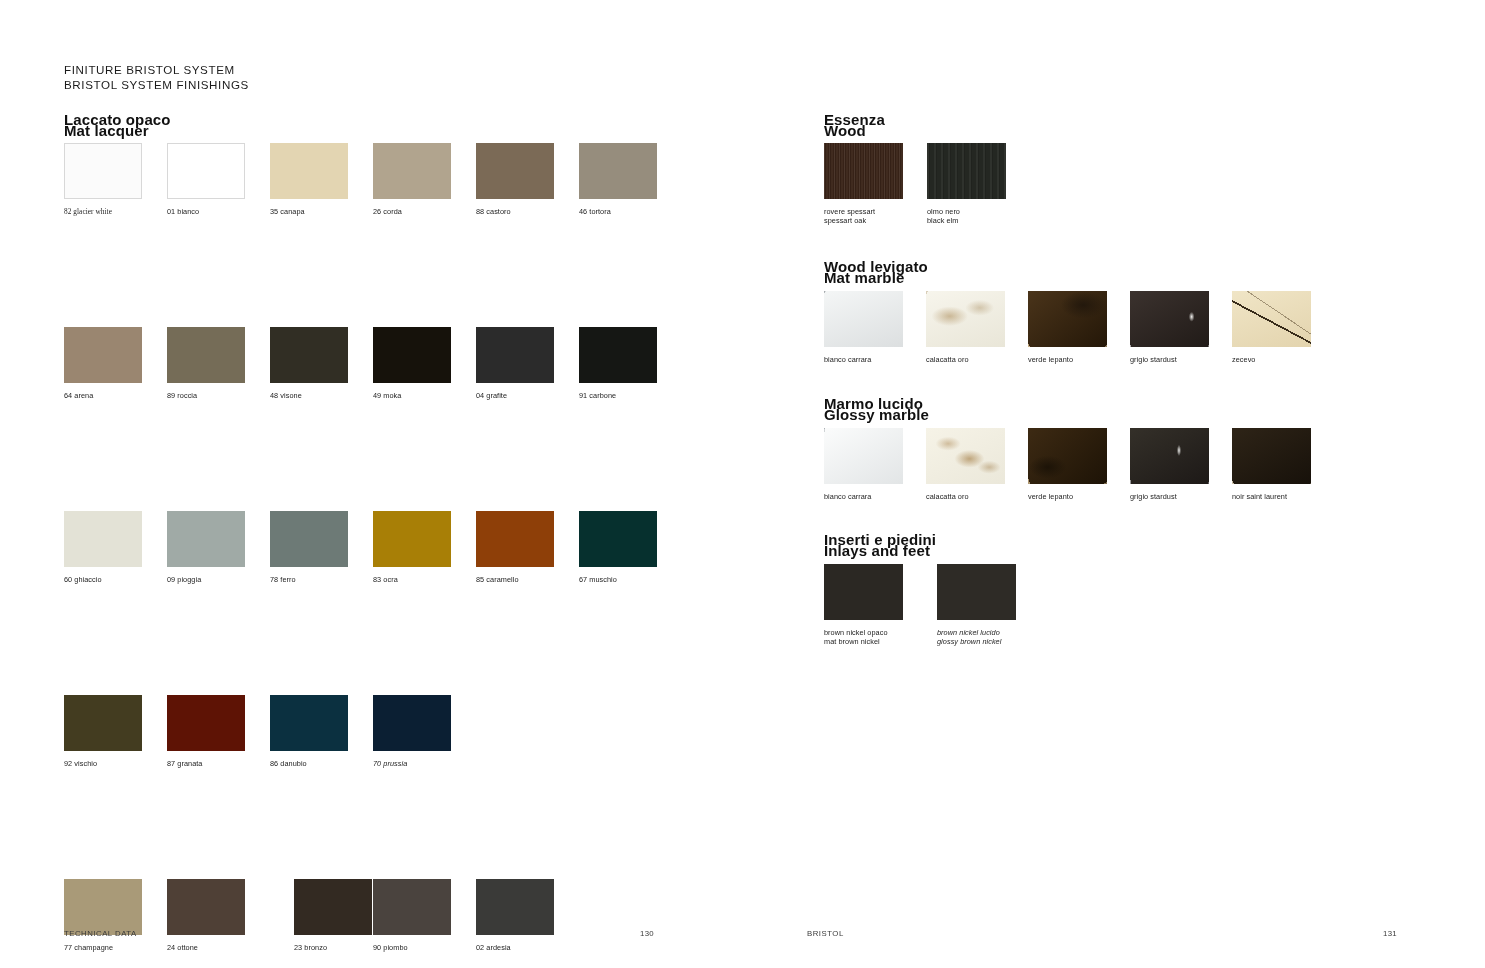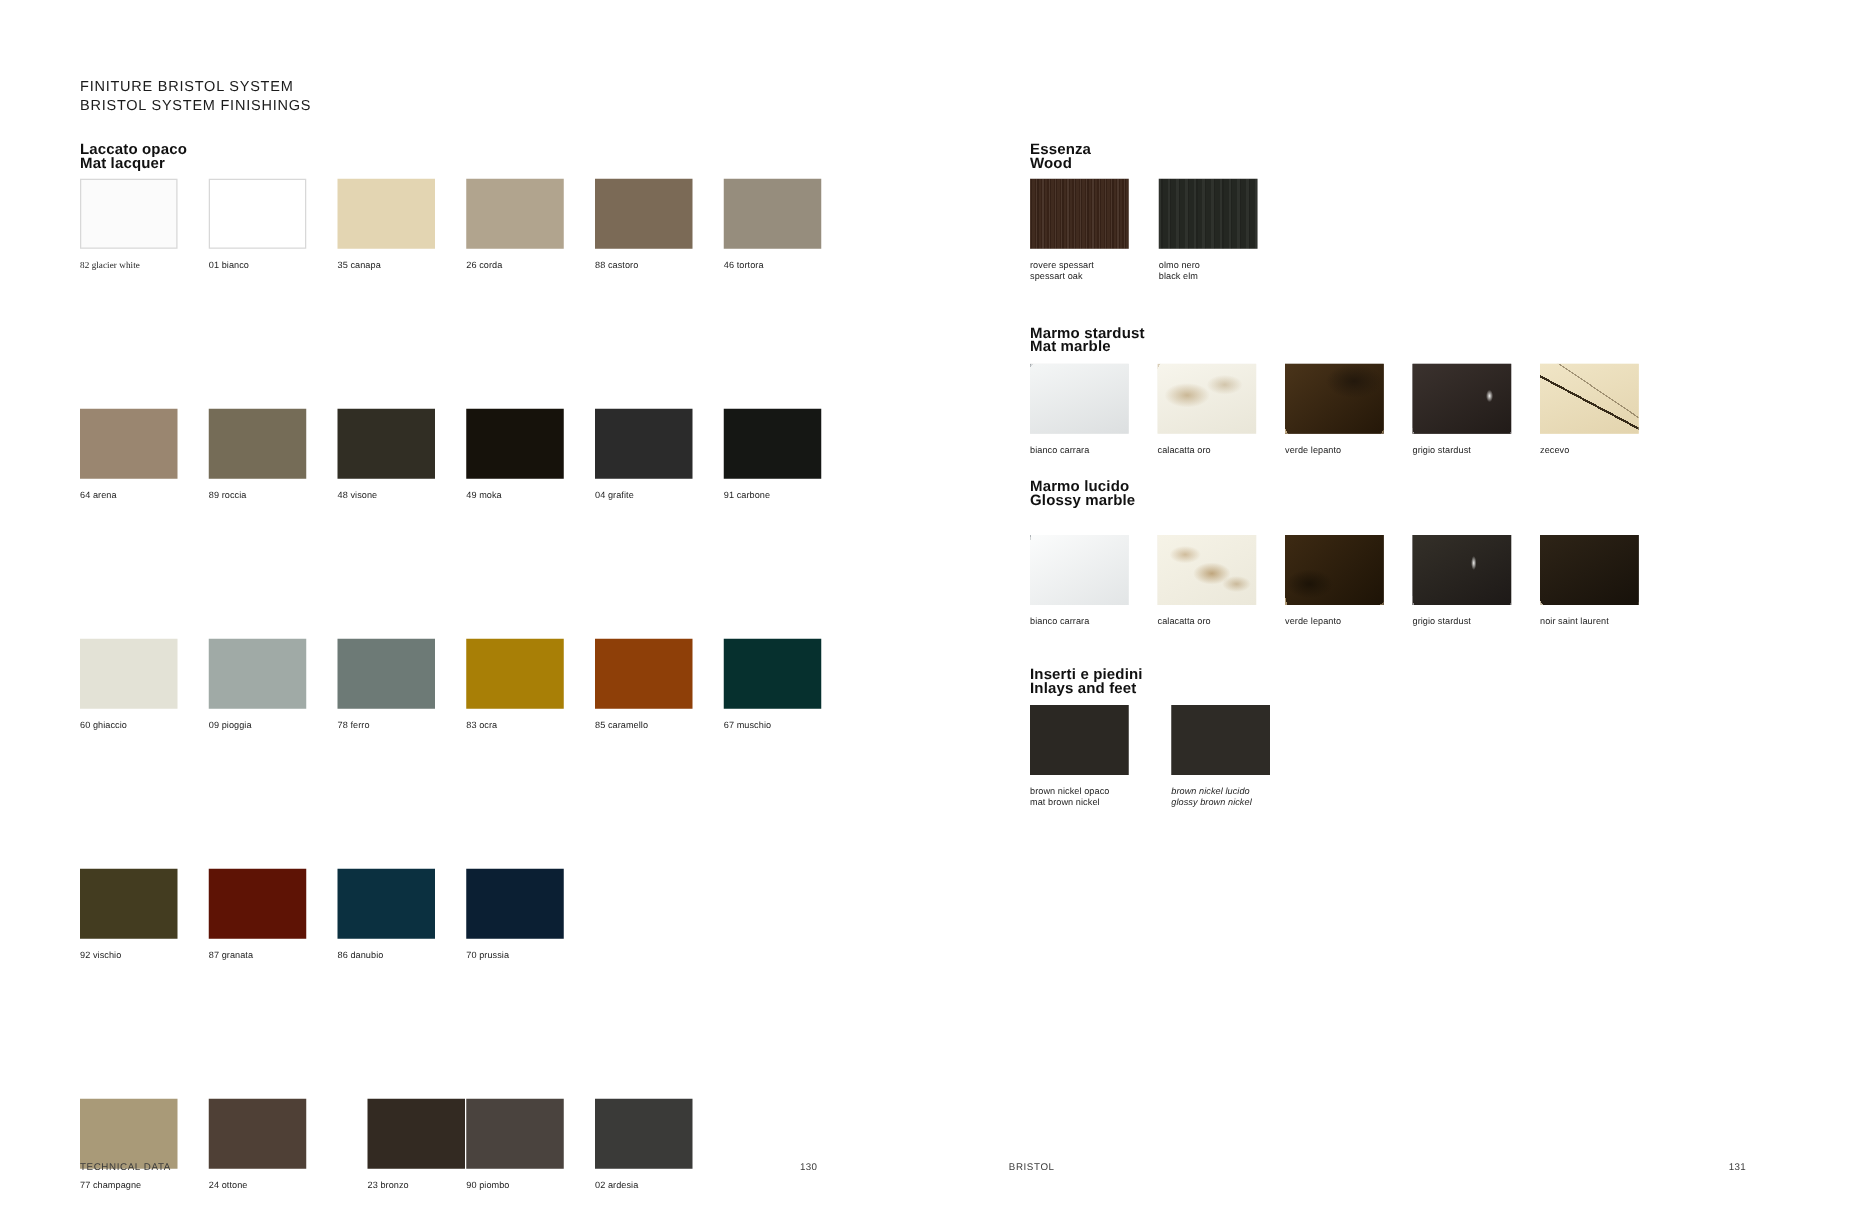--- a/index.html
+++ b/index.html
@@ -19,21 +19,21 @@
   .page-right{left:743px;width:742px;}
 
   
   .doc-title{
     position:absolute;left:64px;top:63px;
     font-size:11.6px;letter-spacing:.62px;line-height:14.6px;
     color:#1b1b1b;font-weight:400;
     white-space:pre-line;
   }
   .sec-title{
-    font-size:12px;font-weight:700;line-height:11.4px;
+    font-size:15px;font-weight:700;line-height:11.4px;
     letter-spacing:.12px;color:#111;
     white-space:pre-line;
   }
 
   
   .group{position:absolute;}
   .row{position:relative;height:92px;}
   .cell{position:absolute;top:0;}
   .sw{
     width:78px;height:56px;
@@ -174,21 +174,21 @@
             <div class="lbl">92 vischio</div>
           </div>
           <div class="cell" style="left:103px;">
             <div class="sw" style="background:#5e1305;"></div>
             <div class="lbl">87 granata</div>
           </div>
           <div class="cell" style="left:206px;">
             <div class="sw" style="background:#0b3040;"></div>
             <div class="lbl">86 danubio</div>
           </div>
-          <div class="cell" style="left:309px;">
+          <div class="cell" style="left:309px;font-style:italic;">
             <div class="sw" style="background:#0b1f33;"></div>
             <div class="lbl">70 prussia</div>
           </div>
         </div>
         <div class="row" style="top:368px;">
           <div class="cell" style="left:0px;">
             <div class="sw" style="background:#a99a78;"></div>
             <div class="lbl">77 champagne</div>
           </div>
           <div class="cell" style="left:103px;">
@@ -230,21 +230,21 @@
           <div class="cell" style="left:103px;">
             <div class="sw-wide" style="background:#242722;">
               <div class="grain2"></div>
             </div>
             <div class="lbl">olmo nero
 black elm</div>
           </div>
         </div>
       </div>
 
-    <div class="sec-title" style="left:81px;top:261px;position:absolute;">Marmo stardust
+    <div class="sec-title" style="left:81px;top:261px;position:absolute;">Wood levigato
 Mat marble</div>
     <div class="group" id="matmarble-grid" style="left:81px;top:291px;">
         <div class="row">
           <div class="cell" style="left:0px;">
             <div class="sw-wide" style="background:#e6e8e8;">
               <div class="vein" style="background:linear-gradient(118deg, rgba(150,155,160,.55) 0 1px, transparent 1px 14px),linear-gradient(105deg, rgba(130,136,142,.40) 0 1px, transparent 1px 27px),linear-gradient(132deg, rgba(160,166,170,.35) 0 2px, transparent 2px 21px),linear-gradient(160deg,#f4f6f6,#dcdfe0);"></div>
             </div>
             <div class="lbl">bianco carrara</div>
           </div>
           <div class="cell" style="left:102px;">
@@ -267,21 +267,21 @@
           </div>
           <div class="cell" style="left:408px;">
             <div class="sw-wide" style="background:#ecdfbd;">
               <div class="vein" style="background:linear-gradient(28deg, transparent 0 46%, rgba(40,28,12,.92) 46% 48%, transparent 48%),linear-gradient(34deg, transparent 0 60%, rgba(70,52,26,.45) 60% 61%, transparent 61%),linear-gradient(160deg,#f0e5c6,#e3d4ae);"></div>
             </div>
             <div class="lbl">zecevo</div>
           </div>
         </div>
       </div>
 
-    <div class="sec-title" style="left:81px;top:384px;position:absolute;">Marmo lucido
+    <div class="sec-title" style="left:81px;top:398px;position:absolute;">Marmo lucido
 Glossy marble</div>
     <div class="group" id="glossmarble-grid" style="left:81px;top:428px;">
         <div class="row">
           <div class="cell" style="left:0px;">
             <div class="sw-wide" style="background:#eceeee;">
               <div class="vein" style="background:linear-gradient(112deg, rgba(140,146,152,.50) 0 1px, transparent 1px 18px),linear-gradient(98deg, rgba(120,128,134,.32) 0 1px, transparent 1px 33px),linear-gradient(150deg,#fbfcfc,#e2e5e6);"></div>
             </div>
             <div class="lbl">bianco carrara</div>
           </div>
           <div class="cell" style="left:102px;">

